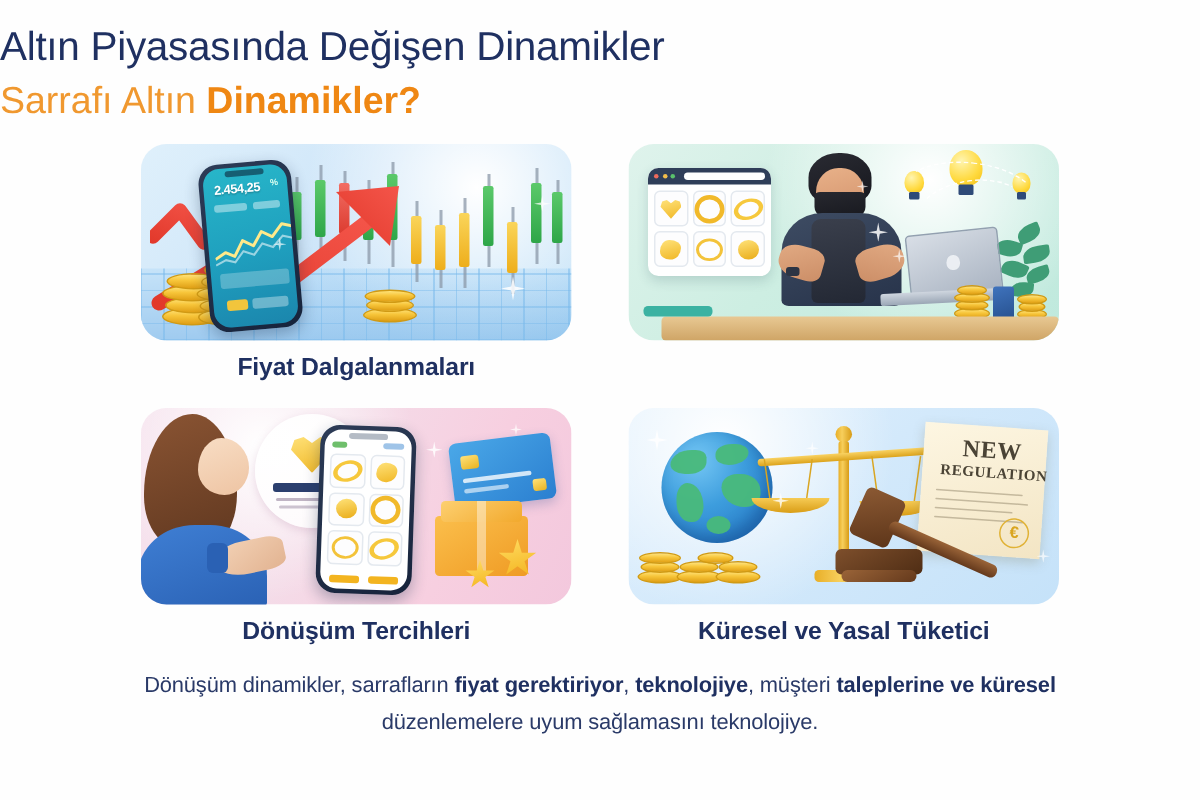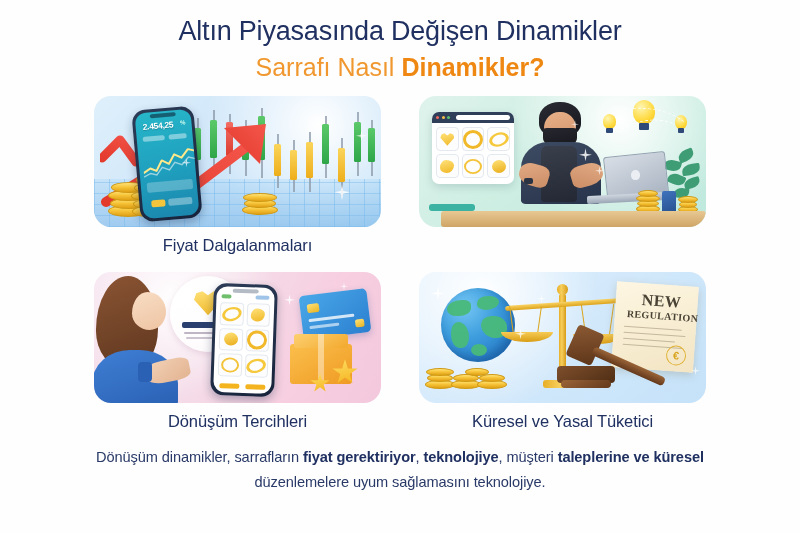--- a/index.html
+++ b/index.html
@@ -20,21 +20,20 @@
     position: relative;
     width: 800px;
     height: 533px;
     background: #fefefe;
     box-sizing: border-box;
   }
 
   
   .heading {
     padding-top: 14px;
-    text-align: center;
   }
   .heading-line1 {
     font-size: 27px;
     font-weight: 400;
     letter-spacing: -0.2px;
     color: #1f3061;
     line-height: 1.3;
   }
   .heading-line2 {
     font-size: 25px;
@@ -64,21 +63,21 @@
     position: relative;
     width: 287px;
     height: 131px;
     border-radius: 17px;
     overflow: hidden;
   }
   .caption {
     margin-top: 9px;
     text-align: center;
     font-size: 16.5px;
-    font-weight: 400;
+    font-weight: 700;
     color: #1f3061;
     letter-spacing: -0.1px;
   }
 
   
   .scene-blue {
     background:
       radial-gradient(circle at 78% 22%, #ffffff 0%, rgba(255,255,255,0) 46%),
       linear-gradient(135deg, #dff0fb 0%, #cfe6f9 42%, #bfe0f7 100%);
   }
@@ -429,21 +428,21 @@
   }
   .footer b { font-weight: 700; color: #1f3061; }
 </style>
 </head>
 <body>
 
 <div class="poster">
 
   <div class="heading">
     <div class="heading-line1">Altın Piyasasında Değişen Dinamikler</div>
-    <div class="heading-line2"><span>Sarrafı Nasıl </span><span class="accent-strong">Dinamikler?</span></div>
+    <div class="heading-line2"><span>Sarrafı Altın </span><span class="accent-strong">Dinamikler?</span></div>
   </div>
 
   <div class="grid">
 
     <div class="card">
       <div class="thumb scene-blue">
 
         <div class="floor"></div>
 
         <div class="layer" style="left:0;top:0;right:0;bottom:0;">

